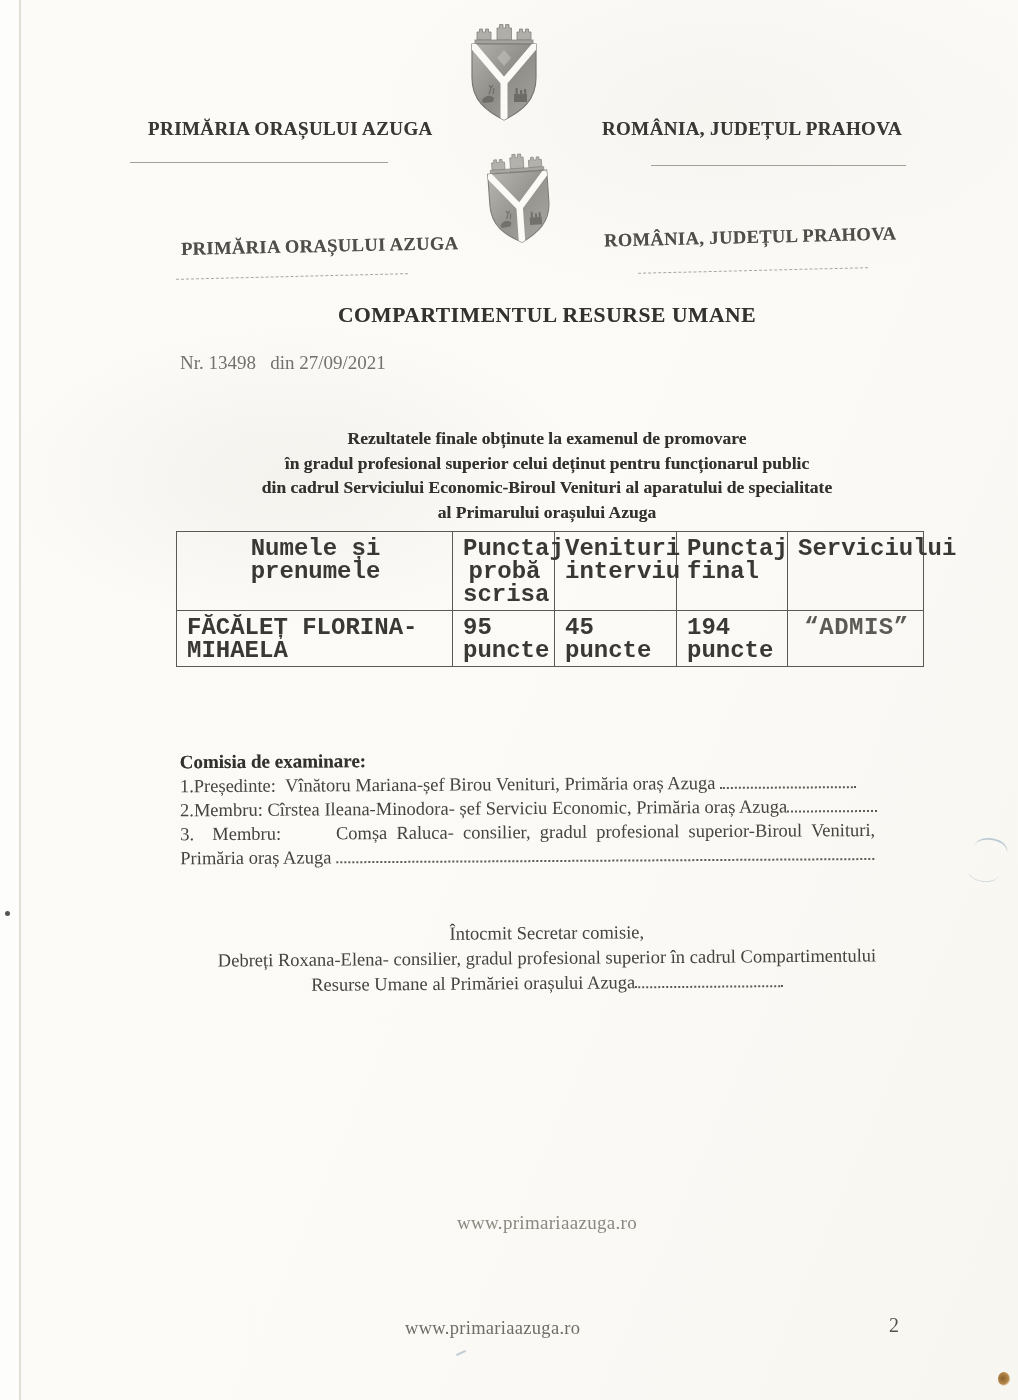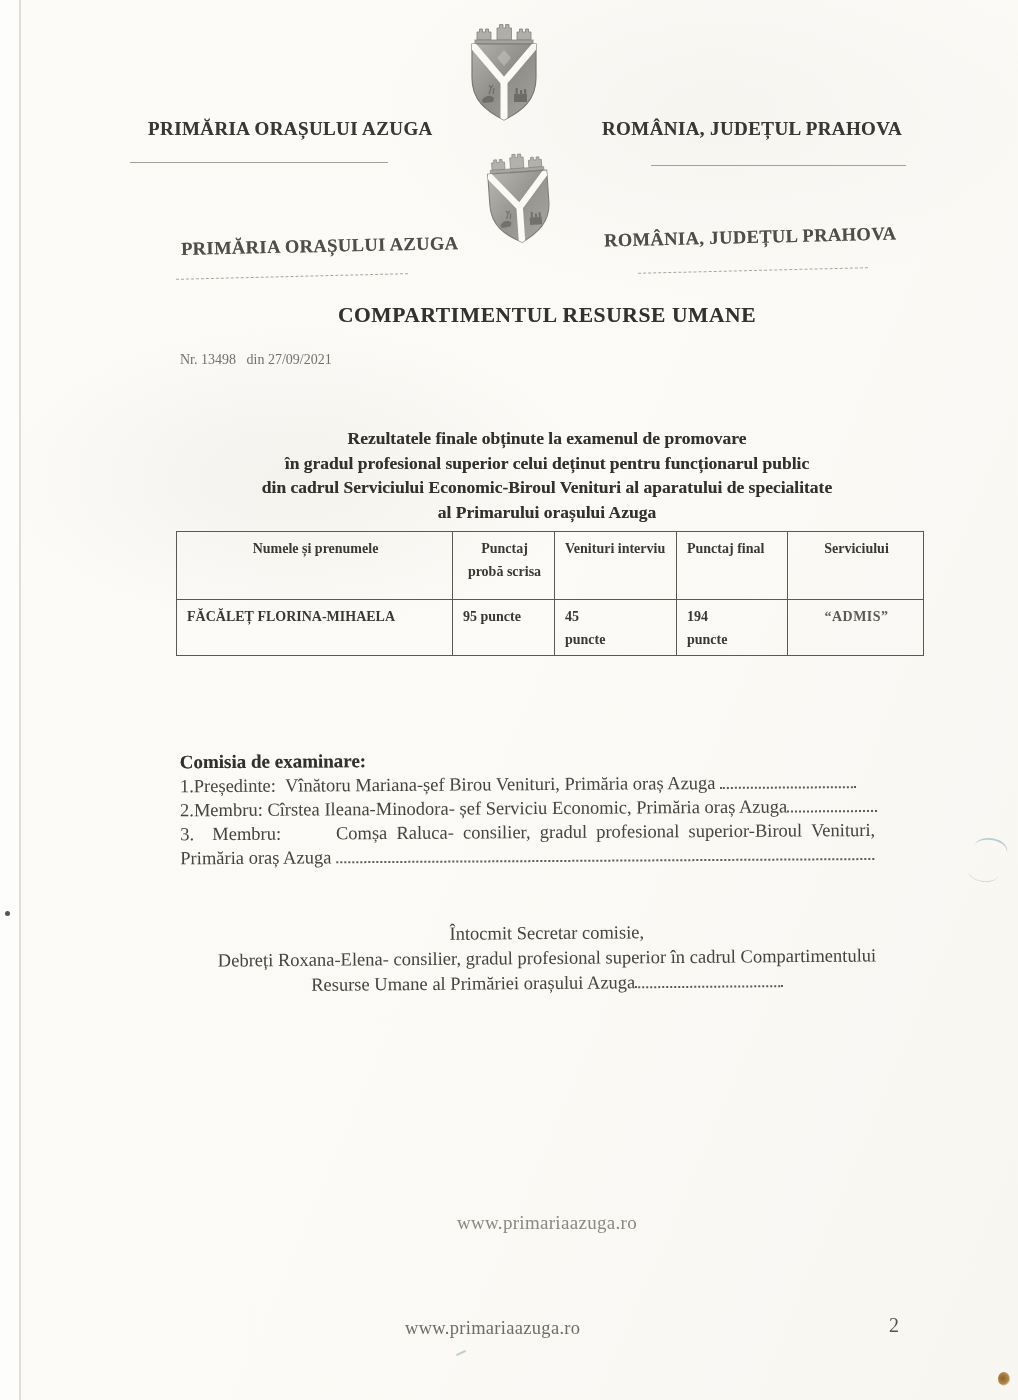--- a/index.html
+++ b/index.html
@@ -31,28 +31,28 @@
   
   .org-name { font-weight: bold; font-size: 19px; letter-spacing: 0.4px; white-space: nowrap; color: #3a3834; }
   .org-name.second { color: #504e49; font-size: 18.5px; }
   .rule { height: 0; border-top: 1.5px solid #a3a099; }
   .rule.dashedr { border-top: 1.5px dashed #aaa79f; }
 
   .coat { overflow: visible; }
 
   
   .dept-title { left: 38px; top: 303px; width: 1018px; text-align: center; font-weight: bold; font-size: 21.5px; letter-spacing: 0.6px; color: #34322e; }
-  .reg-line { left: 180px; top: 352px; font-size: 14px; color: #73716c; white-space: pre-wrap; }
+  .reg-line { left: 180px; top: 352px; font-size: 19px; color: #73716c; white-space: pre-wrap; }
 
   
   .subject { left: 38px; top: 426px; width: 1018px; text-align: center; font-weight: bold; font-size: 17.5px; line-height: 24.5px; color: #33312d; }
 
   
   table.results { left: 176px; top: 531px; position: absolute; border-collapse: collapse; table-layout: fixed; width: 747px; }
-  table.results td { border: 1.6px solid #5b5954; vertical-align: top; padding: 5px 8px 4px 10px; font-size: 14px; line-height: 23px; color: #3a3834; }
+  table.results td { border: 1.6px solid #5b5954; vertical-align: top; padding: 5px 8px 4px 10px; font-size: 24px; line-height: 23px; color: #3a3834; font-family: Liberation Mono, monospace; }
   table.results .hdr { font-weight: bold; height: 68px; }
   table.results .c-center { text-align: center; }
   table.results .row-data td { height: 46px; font-weight: bold; margin-top: 24px; }
   table.results .wrap2 { white-space: pre-line; }
   table.results .result-cell { font-weight: normal; color: #5c5a55; text-align: center; letter-spacing: 0.5px; }
   col.c1 { width: 276px; } col.c2 { width: 102px; } col.c3 { width: 122px; } col.c4 { width: 111px; } col.c5 { width: 136px; }
 
   
   .commission { left: 180px; top: 748px; width: 740px; font-size: 18.5px; line-height: 23px; color: #46443f; transform: rotate(-0.35deg); }
   .commission .heading { font-weight: bold; font-size: 19px; color: #33312d; margin-bottom: 2px; }

